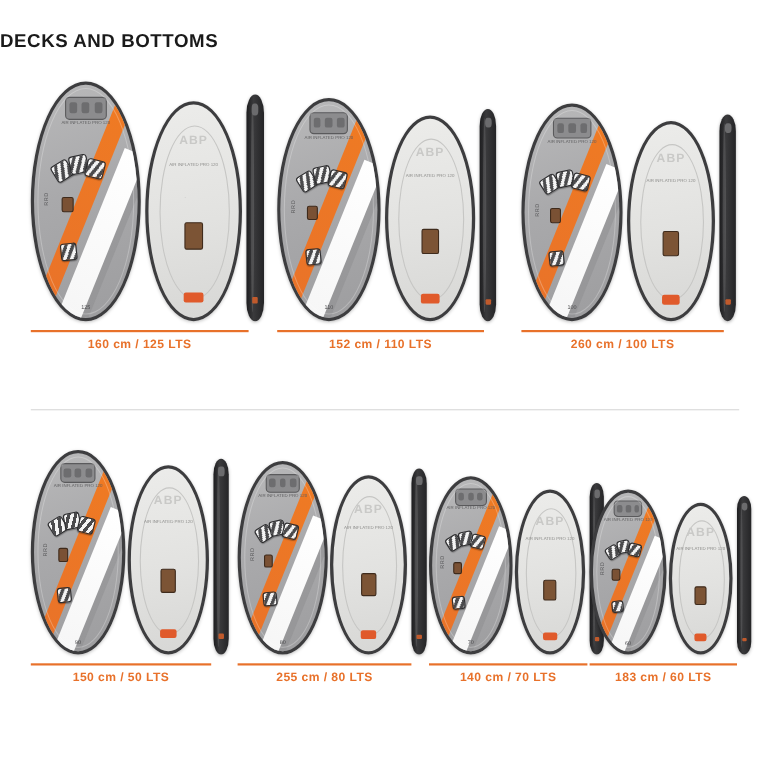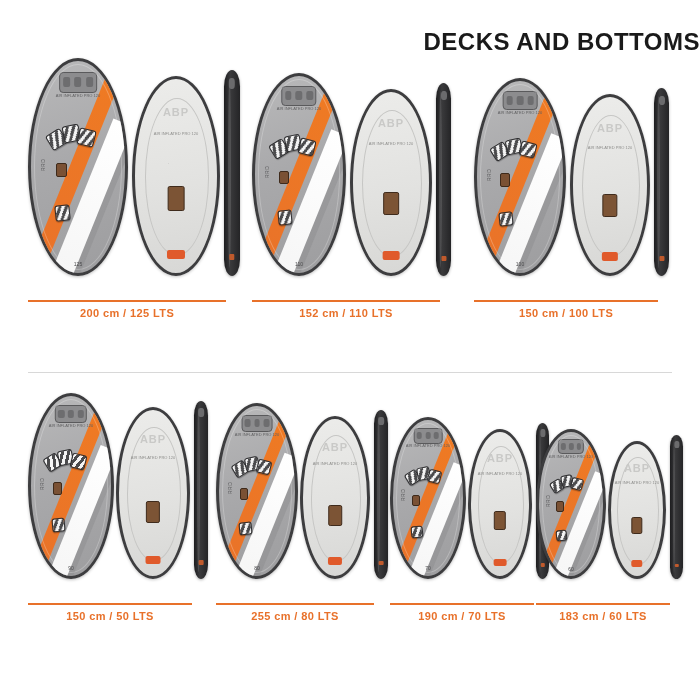--- a/index.html
+++ b/index.html
@@ -13,22 +13,22 @@
     font-family: "Liberation Sans", sans-serif;
     overflow: hidden;
   }
   .page {
     position: relative;
     width: 700px;
     height: 700px;
     box-sizing: border-box;
   }
   .title {
-    text-align: right;
-    font-size: 24px;
+    text-align: left;
+    font-size: 17px;
     font-weight: bold;
     letter-spacing: 0.5px;
     color: #1a1a1a;
     padding-top: 28px;
     font-family: "Liberation Sans", sans-serif;
   }
 
   .row {
     position: absolute;
     left: 0;
@@ -62,21 +62,21 @@
     font-weight: bold;
     color: #e8712a;
     letter-spacing: 0.4px;
     padding-top: 5px;
     white-space: nowrap;
   }
 
   
   .board {
     position: absolute;
-    bottom: 16px;
+    bottom: 0;
   }
 
   
   .deck {
     position: relative;
     width: 100%;
     height: 100%;
     border-radius: 50% / 50%;
     background: linear-gradient(160deg, #b9b9ba 0%, #a9a9ab 45%, #9d9d9f 100%);
     border: 3px solid #3d3d3f;
@@ -368,21 +368,21 @@
         </div>
         <div class="board" style="left:196px; width:16px; height:206px;">
           <div class="rail">
               <div class="rail-tip"></div>
               <div class="rail-mark"></div>
             </div>
         </div>
       </div>
       <div class="caption-wrap" style="top:238px;">
         <div class="caption-line"></div>
-        <div class="caption-text">200 cm / 125 LTS</div>
+        <div class="caption-text">160 cm / 125 LTS</div>
       </div>
     </div>
 
     <div class="group" style="left:252px; top:0; width:188px; height:270px;">
       <div class="boards" style="height:230px;">
         <div class="board" style="left:0px; width:94px; height:203px;">
           <div class="deck">
             <div class="stripe-grey"></div>
             <div class="stripe-orange"></div>
             <div class="stripe-white"></div>
@@ -464,21 +464,21 @@
         </div>
         <div class="board" style="left:180px; width:15px; height:188px;">
           <div class="rail">
               <div class="rail-tip"></div>
               <div class="rail-mark"></div>
             </div>
         </div>
       </div>
       <div class="caption-wrap" style="top:238px;">
         <div class="caption-line"></div>
-        <div class="caption-text">150 cm / 100 LTS</div>
+        <div class="caption-text">260 cm / 100 LTS</div>
       </div>
     </div>
 
   </div>
 
   <div class="row row-2">
 
     <div class="group" style="left:28px; top:0; width:164px; height:260px;">
       <div class="boards" style="height:195px;">
         <div class="board" style="left:0px; width:86px; height:186px;">
@@ -612,21 +612,21 @@
         </div>
         <div class="board" style="left:146px; width:13px; height:156px;">
           <div class="rail">
               <div class="rail-tip"></div>
               <div class="rail-mark"></div>
             </div>
         </div>
       </div>
       <div class="caption-wrap" style="top:203px;">
         <div class="caption-line"></div>
-        <div class="caption-text">190 cm / 70 LTS</div>
+        <div class="caption-text">140 cm / 70 LTS</div>
       </div>
     </div>
 
     <div class="group" style="left:536px; top:0; width:134px; height:260px;">
       <div class="boards" style="height:195px;">
         <div class="board" style="left:0px; width:70px; height:150px;">
           <div class="deck">
             <div class="stripe-grey"></div>
             <div class="stripe-orange"></div>
             <div class="stripe-white"></div>

